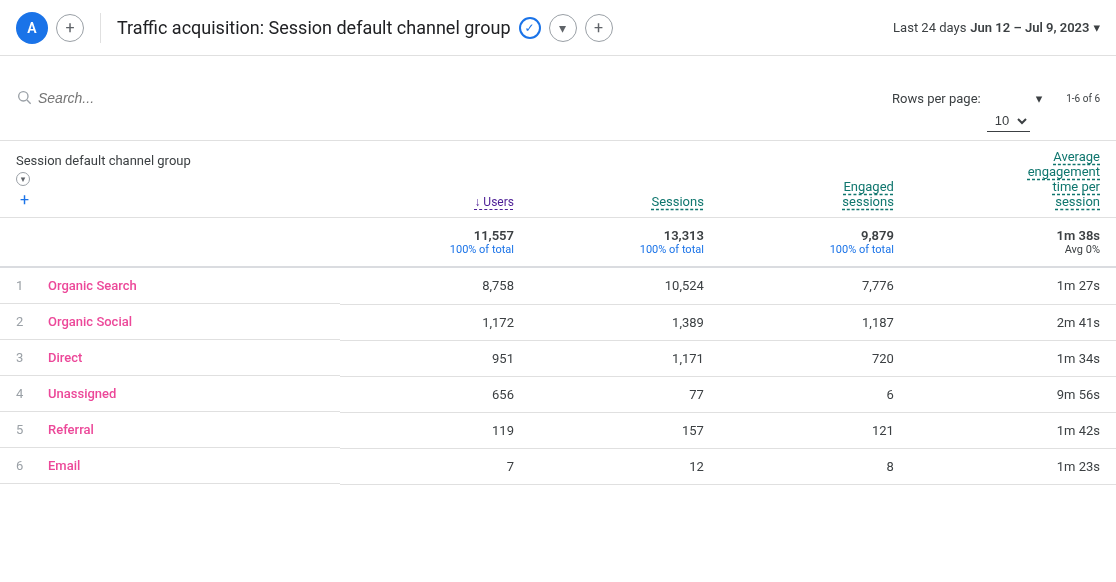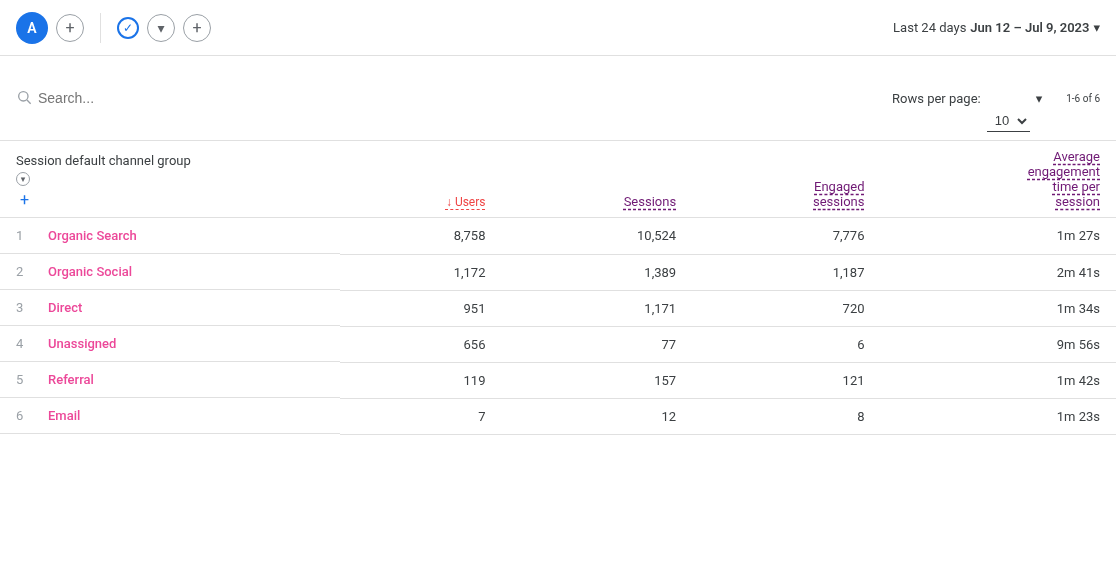--- a/index.html
+++ b/index.html
@@ -100,20 +100,21 @@
     }
     .search-icon-svg {
       color: #9aa0a6;
     }
     .search-input {
       border: none; outline: none;
       font-size: 14px;
       color: #3c4043;
       background: transparent;
       width: 200px;
+      font-style: italic;
     }
     .rows-per-page {
       margin-left: auto;
       display: flex; align-items: center; gap: 6px;
       font-size: 13px;
       color: #3c4043;
     }
     .rows-select {
       border: none;
       border-bottom: 1px solid #3c4043;
@@ -171,24 +172,24 @@
     }
     th.col-dimension .col-header-inner {
       align-items: flex-start;
       flex-direction: column;
       gap: 4px;
     }
     .underline-dashed {
       text-decoration: underline;
       text-decoration-style: dashed;
       text-underline-offset: 3px;
-      color: #701a75;
+      color: #0f766e;
     }
     .sort-arrow {
-      color: #ef4444;
+      color: #4c1d95;
       font-size: 12px;
     }
     th .add-col-btn {
       color: #1a73e8;
       font-size: 16px;
       cursor: pointer;
       margin-left: 4px;
     }
     .col-header-dim-filter {
       width: 14px; height: 14px;
@@ -242,20 +243,21 @@
 </head>
 <body>
 
 <div class="header-bar">
   <div class="avatar-circle">
     <span>A</span>
   </div>
   <div class="add-btn-circle">+</div>
   <div class="divider-v"></div>
   <div class="page-title">
+    <span>Traffic acquisition: Session default channel group</span>
     <div class="check-icon">✓</div>
     <div class="dropdown-btn">▾</div>
     <div class="add-btn-circle">+</div>
   </div>
   <div class="header-right">
     <span class="date-range">Last 24 days</span>
     <span class="date-range">
       <strong>Jun 12 – Jul 9, 2023</strong>
     </span>
     <span>▾</span>
@@ -312,20 +314,39 @@
         </th>
         <th>
           <div class="col-header-inner">
             <span class="underline-dashed">Average<br>engagement<br>time per<br>session</span>
           </div>
         </th>
       </tr>
     </thead>
     <tbody>
 
+      <tr class="total-row">
+        <td class="col-dimension"></td>
+        <td>
+          <span class="total-val">11,557</span>
+          <span class="total-sub">100% of total</span>
+        </td>
+        <td>
+          <span class="total-val">13,313</span>
+          <span class="total-sub">100% of total</span>
+        </td>
+        <td>
+          <span class="total-val">9,879</span>
+          <span class="total-sub">100% of total</span>
+        </td>
+        <td>
+          <span class="total-val">1m 38s</span>
+          <span class="total-sub" style="color:#3c4043;">Avg 0%</span>
+        </td>
+      </tr>
 
     <tr class="data-row">
     <td class="col-dimension">
       <span class="row-num">1</span>
       <span class="row-label">Organic Search</span>
     </td>
     <td class="">8,758</td>
     <td>10,524</td>
     <td>7,776</td>
     <td>1m 27s</td>

